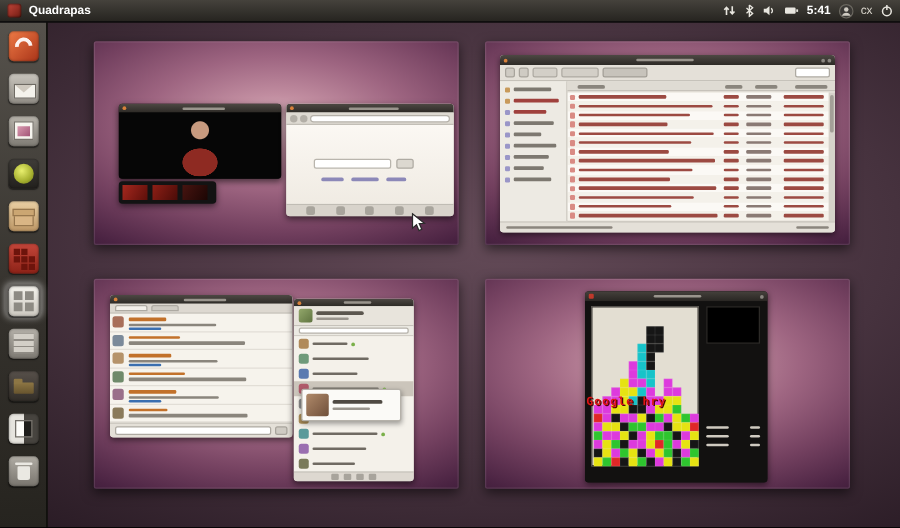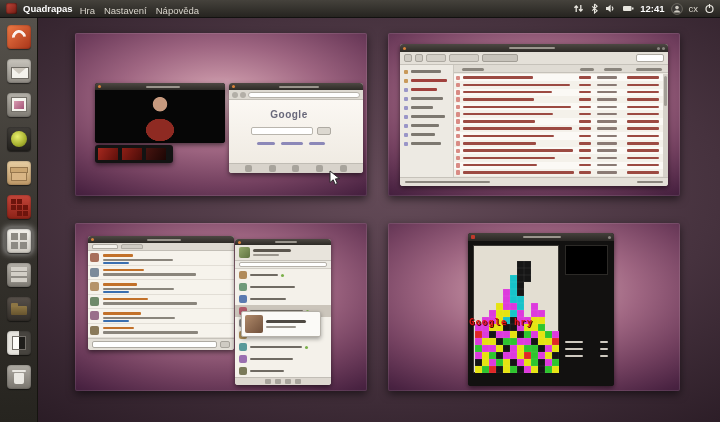--- a/index.html
+++ b/index.html
@@ -98,21 +98,20 @@
   #cursor{position:absolute;left:329px;top:170px;z-index:80}
 </style>
 </head>
 <body>
 
 <div id="screen">
 
   <div id="panel">
     <div id="app-icon"></div>
     <span id="app-name">Quadrapas</span>
-    <span id="menu-items"><span class="menu-item">Hra</span><span class="menu-item">Nastavení</span><span class="menu-item">Nápověda</span></span>
     <div id="panel-right">
       <span id="indicators" style="display:flex;align-items:center;gap:6px">
           <span class="ind">
             <svg width="11" height="11" viewBox="0 0 11 11">
               <g stroke="#e8e6df" stroke-width="1.3" fill="none">
                 <path d="M3.2 9V3.2M1.4 4.8L3.2 3l1.8 1.8"></path>
                 <path d="M7.8 2v5.8M6 6.2L7.8 8l1.8-1.8"></path>
               </g>
             </svg>
           </span>
@@ -127,21 +126,21 @@
               <path d="M7 3.5a3 3 0 010 4" stroke="#e8e6df" fill="none" stroke-width="1.1"></path>
             </svg>
           </span>
           <span class="ind">
             <svg width="12" height="11" viewBox="0 0 12 11">
               <rect x="1" y="3" width="8.5" height="5" rx="1" fill="#e8e6df"></rect>
               <rect x="10" y="4.5" width="1.5" height="2" fill="#e8e6df"></rect>
             </svg>
           </span>
         </span>
-      <span id="clock">12:41</span>
+      <span id="clock">5:41</span>
       <span class="ind" id="avatar">
           <svg width="12" height="12">
             <circle cx="6" cy="6" r="5.4" fill="#3a3835" stroke="#6a675f"></circle>
             <circle cx="6" cy="4.6" r="1.8" fill="#cfcbc2"></circle>
             <path d="M2.5 9.6a3.8 3.8 0 017 0" fill="#cfcbc2"></path>
           </svg>
         </span>
       <span id="username">cx</span>
       <span class="ind" id="power">
           <svg width="11" height="11" viewBox="0 0 11 11">
@@ -213,21 +212,20 @@
         <div class="tb">
           <span class="wdot"></span>
           <span class="tbar" style="width:40px"></span>
         </div>
         <div style="height:10px;background:#dedad2;display:flex;align-items:center;gap:2px;padding:0 3px;border-bottom:1px solid #c2beb6">
           <span style="width:6px;height:6px;border-radius:50%;background:#b3afa7"></span>
           <span style="width:6px;height:6px;border-radius:50%;background:#b3afa7"></span>
           <span style="flex:1;height:6px;background:#fff;border:1px solid #b5b1a9;border-radius:3px"></span>
         </div>
         <div style="position:relative;height:63px;background:linear-gradient(#fbf8f3,#f0ebe3)">
-          <div style="position:absolute;left:-14px;right:0;top:9px;text-align:center;font-size:10px;font-weight:bold;color:#68687a;letter-spacing:.5px">Google</div>
           <span style="position:absolute;left:22px;top:27px;width:62px;height:8px;background:#fff;border:1px solid #b9b5ad;border-radius:2px"></span>
           <span style="position:absolute;left:88px;top:27px;width:14px;height:8px;background:#dcd8d0;border:1px solid #aeaaa2;border-radius:2px"></span>
           <span class="bar" style="position:absolute;left:28px;top:42px;width:18px;height:2.5px;background:#8c88b8"></span>
           <span class="bar" style="position:absolute;left:52px;top:42px;width:22px;height:2.5px;background:#8c88b8"></span>
           <span class="bar" style="position:absolute;left:80px;top:42px;width:16px;height:2.5px;background:#8c88b8"></span>
         </div>
         <div style="height:10px;background:#d8d3cb;border-top:1px solid #c0bcb4;display:flex;align-items:center;justify-content:space-around;padding:0 8px">
           <span style="width:7px;height:7px;border-radius:2px;background:#a8a49c"></span>
           <span style="width:7px;height:7px;border-radius:2px;background:#a8a49c"></span>
           <span style="width:7px;height:7px;border-radius:2px;background:#a8a49c"></span>

